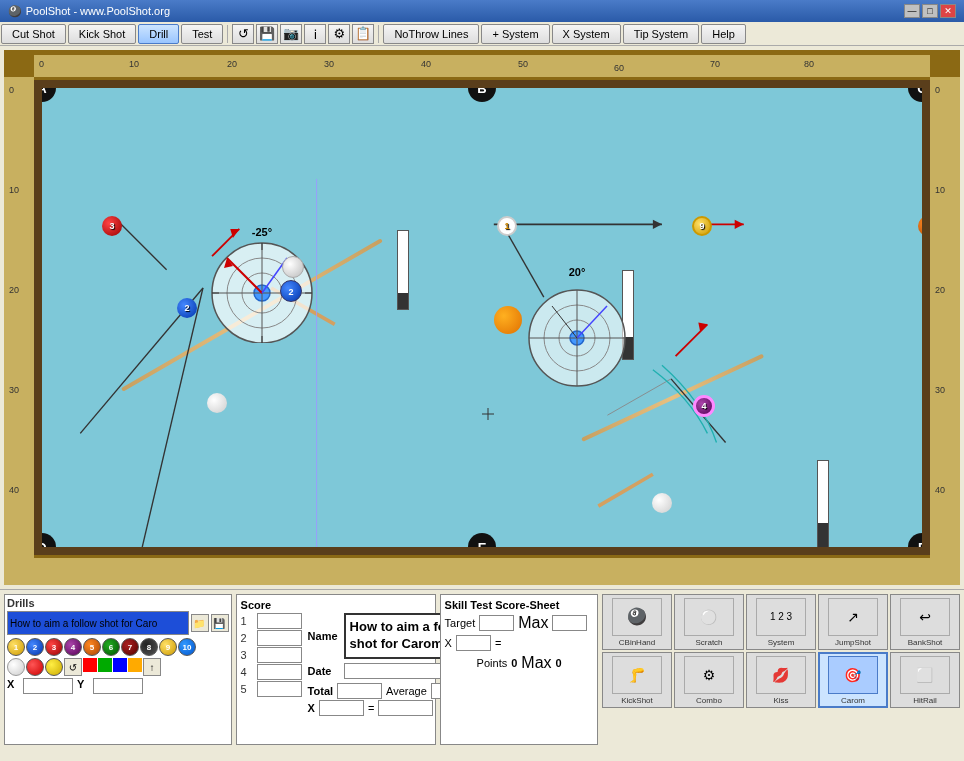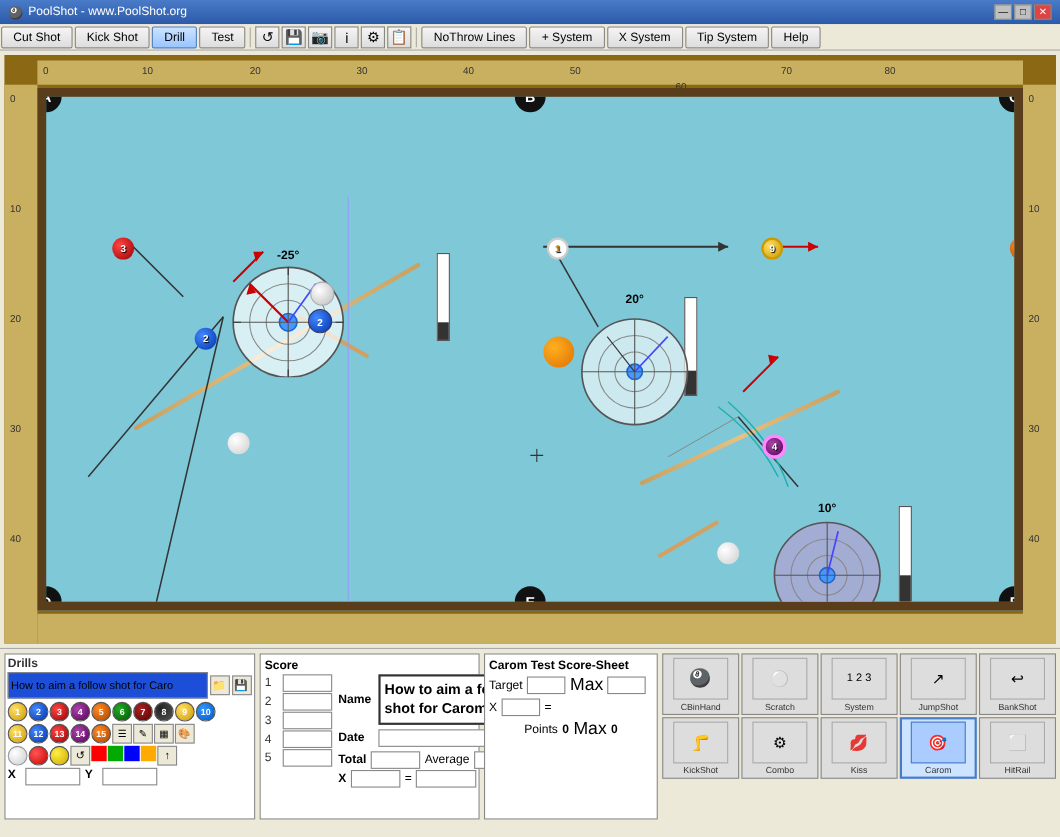--- a/index.html
+++ b/index.html
@@ -356,21 +356,21 @@
 
 <div class="table-container">
 
   <div style="position:absolute;top:5px;left:30px;right:30px;height:22px;background:#c8b060;">
     <span class="ruler-num" style="left:5px;top:4px;">0</span>
     <span class="ruler-num" style="left:95px;top:4px;">10</span>
     <span class="ruler-num" style="left:193px;top:4px;">20</span>
     <span class="ruler-num" style="left:290px;top:4px;">30</span>
     <span class="ruler-num" style="left:387px;top:4px;">40</span>
     <span class="ruler-num" style="left:484px;top:4px;">50</span>
-    <span class="ruler-num" style="left:580px;top:19px;">60</span>
+    <span class="ruler-num" style="left:580px;top:8px;">60</span>
     <span class="ruler-num" style="left:676px;top:4px;">70</span>
     <span class="ruler-num" style="left:770px;top:4px;">80</span>
   </div>
 
   <div style="position:absolute;top:27px;left:0;width:30px;bottom:0;background:#c8b060;">
     <span class="ruler-num" style="left:5px;top:8px;">0</span>
     <span class="ruler-num" style="left:5px;top:108px;">10</span>
     <span class="ruler-num" style="left:5px;top:208px;">20</span>
     <span class="ruler-num" style="left:5px;top:308px;">30</span>
     <span class="ruler-num" style="left:5px;top:408px;">40</span>
@@ -509,33 +509,20 @@
         <line x1="60" y1="60" x2="35" y2="28" stroke="#333" stroke-width="1"></line>
       </svg>
     </div>
 
     <div class="stroke-gauge" style="top:182px;left:580px;">
       <div class="gauge-bar" style="width:12px;height:90px;">
         <div class="gauge-fill" style="height:25%;"></div>
       </div>
     </div>
 
-    <div class="dial-container" style="top:368px;left:650px;">
-      <div class="dial-angle-label">10°</div>
-      <svg width="120" height="105" viewBox="0 0 120 105">
-        <circle cx="60" cy="55" r="48" fill="rgba(180,160,210,0.7)" stroke="#555" stroke-width="1.5"></circle>
-        <circle cx="60" cy="55" r="33" fill="none" stroke="#888" stroke-width="1"></circle>
-        <circle cx="60" cy="55" r="18" fill="none" stroke="#888" stroke-width="1"></circle>
-        <circle cx="60" cy="55" r="7" fill="#4499ff" stroke="#2266cc" stroke-width="1.5"></circle>
-        <line x1="12" y1="55" x2="108" y2="55" stroke="#555" stroke-width="1"></line>
-        <line x1="60" y1="7" x2="60" y2="103" stroke="#555" stroke-width="1"></line>
-
-        <line x1="60" y1="55" x2="70" y2="15" stroke="#4444ff" stroke-width="1.5"></line>
-      </svg>
-    </div>
 
     <div class="stroke-gauge" style="top:372px;left:775px;">
       <div class="gauge-bar" style="width:12px;height:90px;">
         <div class="gauge-fill" style="height:30%;"></div>
       </div>
     </div>
 
     <div style="position:absolute;top:320px;left:440px;width:12px;height:12px;">
       <svg width="12" height="12">
         <line x1="6" y1="0" x2="6" y2="12" stroke="#333" stroke-width="1"></line>
@@ -566,32 +553,20 @@
       <div class="ball-sel" style="background:radial-gradient(circle at 35% 35%,#ff4444,#990000);">3</div>
       <div class="ball-sel" style="background:radial-gradient(circle at 35% 35%,#aa44aa,#550055);">4</div>
       <div class="ball-sel" style="background:radial-gradient(circle at 35% 35%,#ff8822,#aa4400);">5</div>
       <div class="ball-sel" style="background:radial-gradient(circle at 35% 35%,#22aa22,#005500);">6</div>
       <div class="ball-sel" style="background:radial-gradient(circle at 35% 35%,#aa2222,#550000);">7</div>
       <div class="ball-sel" style="background:radial-gradient(circle at 35% 35%,#222,#555);">8</div>
       <div class="ball-sel" style="background:radial-gradient(circle at 35% 35%,#ffe066,#cc9900);">9</div>
       <div class="ball-sel" style="background:radial-gradient(circle at 35% 35%,#3399ff,#0055cc);">10</div>
     </div>
     <div class="ball-selector">
-      <div class="ball-sel" style="background:radial-gradient(circle at 35% 35%,#ffe066,#cc9900);">11</div>
-      <div class="ball-sel" style="background:radial-gradient(circle at 35% 35%,#4488ff,#0033aa);">12</div>
-      <div class="ball-sel" style="background:radial-gradient(circle at 35% 35%,#ff4444,#990000);">13</div>
-      <div class="ball-sel" style="background:radial-gradient(circle at 35% 35%,#aa44aa,#550055);">14</div>
-      <div class="ball-sel" style="background:radial-gradient(circle at 35% 35%,#ff8822,#aa4400);">15</div>
-
-      <button class="drill-icon-btn" style="font-size:9px;">☰</button>
-      <button class="drill-icon-btn" style="font-size:9px;">✎</button>
-      <button class="drill-icon-btn" style="font-size:9px;">▦</button>
-      <button class="drill-icon-btn" style="font-size:9px;">🎨</button>
-    </div>
-    <div class="ball-selector">
       <div class="ball-sel" style="background:radial-gradient(circle at 35% 35%,#fff,#ccc);border:1px solid #999;"></div>
       <div class="ball-sel" style="background:radial-gradient(circle at 35% 35%,#ff5555,#cc0000);"></div>
       <div class="ball-sel" style="background:radial-gradient(circle at 35% 35%,#ffee44,#ccaa00);"></div>
       <button class="drill-icon-btn" style="font-size:10px;">↺</button>
 
       <div style="display:flex;gap:1px;">
         <div style="width:14px;height:14px;background:#ff0000;cursor:pointer;"></div>
         <div style="width:14px;height:14px;background:#00aa00;cursor:pointer;"></div>
         <div style="width:14px;height:14px;background:#0000ff;cursor:pointer;"></div>
         <div style="width:14px;height:14px;background:#ffaa00;cursor:pointer;"></div>
@@ -654,21 +629,21 @@
           <span class="x-label">X</span>
           <input class="x-input" type="text" value="" style="">
           <span class="eq-label">=</span>
           <input class="eq-input" type="text" value="" style="">
         </div>
       </div>
     </div>
   </div>
 
   <div class="skill-panel">
-    <div class="skill-title">Carom Test Score-Sheet</div>
+    <div class="skill-title">Skill Test Score-Sheet</div>
     <div class="skill-row">
       <span class="skill-label">Target</span>
       <input class="skill-input" type="text" value="" style="">
       <span class="skill-max-label">Max</span>
       <input class="skill-max-input" type="text" value="" style="">
     </div>
     <div class="skill-x-row" style="margin-top:3px;">
       <span class="skill-label">X</span>
       <input class="skill-input" type="text" value="" style="">
       <span class="skill-equals">=</span>

